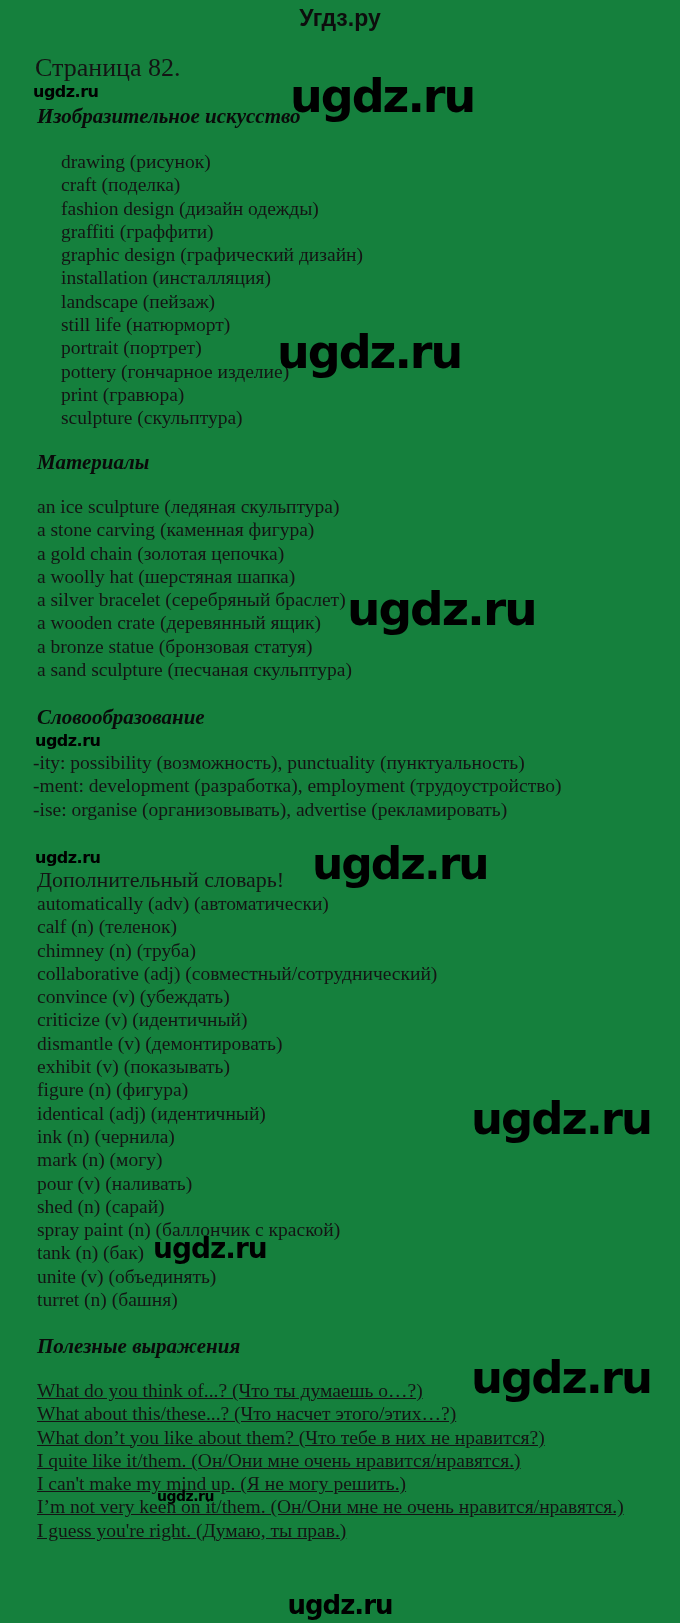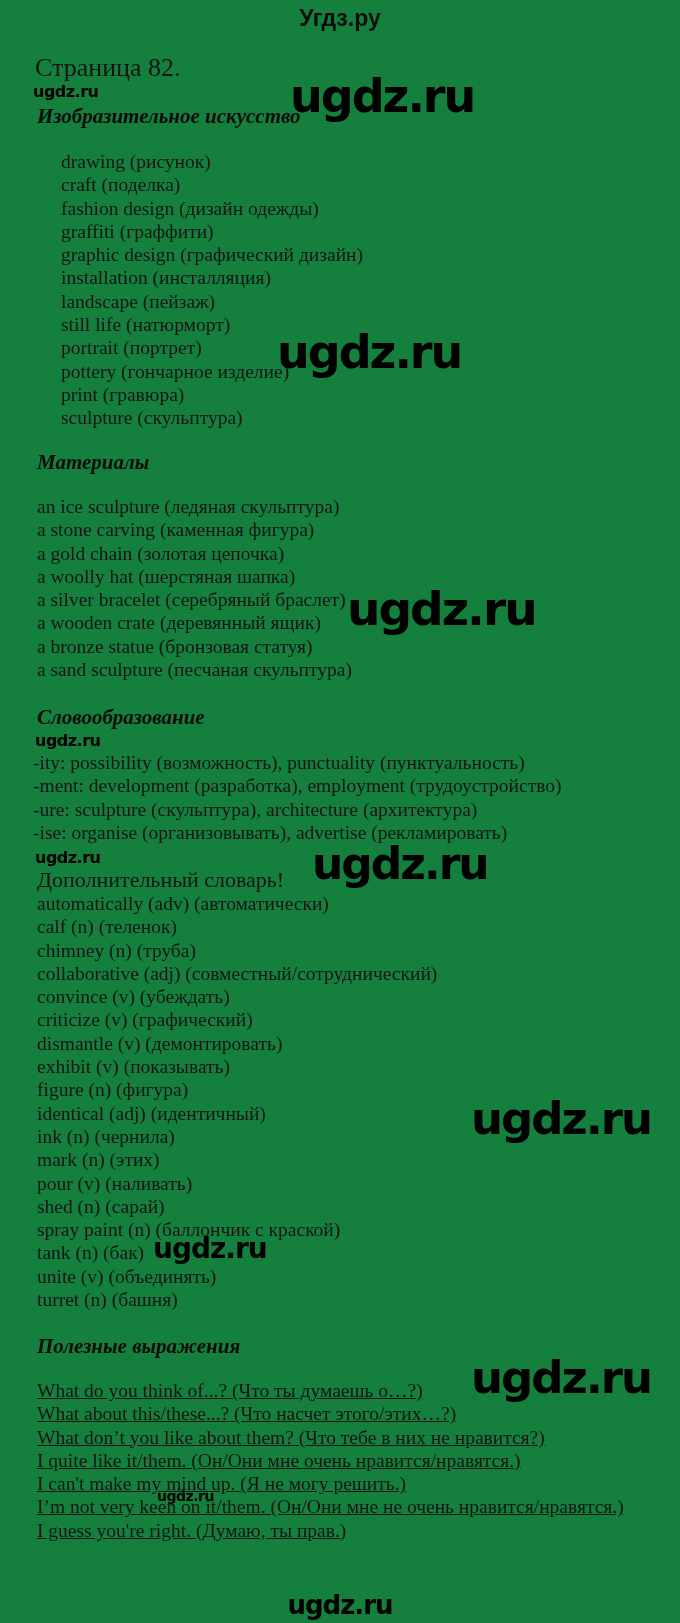--- a/index.html
+++ b/index.html
@@ -85,42 +85,41 @@
   </div>
 
   <div class="abs wm wm-big" style="left:347px;top:585px;font-size:47px;">ugdz.ru</div>
 
   <div class="abs sec-heading" style="left:37px;top:705px;">Словообразование</div>
   <div class="abs wm wm-small" style="left:35px;top:733px;">ugdz.ru</div>
 
   <div class="abs vlist" style="left:33px;top:751px;">
     <div class="line">-ity: possibility (возможность), punctuality (пунктуальность)</div>
     <div class="line">-ment: development (разработка), employment (трудоустройство)</div>
-    <div class="line">-ure: sculpture (скульптура), architecture (архитектура)</div>
     <div class="line">-ise: organise (организовывать), advertise (рекламировать)</div>
   </div>
 
   <div class="abs wm wm-small" style="left:35px;top:850px;">ugdz.ru</div>
   <div class="abs wm wm-big" style="left:312px;top:842px;font-size:44px;">ugdz.ru</div>
 
   <div class="abs plain-line" style="left:37px;top:868px;">Дополнительный словарь!</div>
 
   <div class="abs vlist" style="left:37px;top:892px;">
     <div class="line">automatically (adv) (автоматически)</div>
     <div class="line">calf (n) (теленок)</div>
     <div class="line">chimney (n) (труба)</div>
     <div class="line">collaborative (adj) (совместный/сотруднический)</div>
     <div class="line">convince (v) (убеждать)</div>
-    <div class="line">criticize (v) (графический)</div>
+    <div class="line">criticize (v) (идентичный)</div>
     <div class="line">dismantle (v) (демонтировать)</div>
     <div class="line">exhibit (v) (показывать)</div>
     <div class="line">figure (n) (фигура)</div>
     <div class="line">identical (adj) (идентичный)</div>
     <div class="line">ink (n) (чернила)</div>
-    <div class="line">mark (n) (этих)</div>
+    <div class="line">mark (n) (могу)</div>
     <div class="line">pour (v) (наливать)</div>
     <div class="line">shed (n) (сарай)</div>
     <div class="line">spray paint (n) (баллончик с краской)</div>
     <div class="line">tank (n) (бак)</div>
     <div class="line">unite (v) (объединять)</div>
     <div class="line">turret (n) (башня)</div>
   </div>
 
   <div class="abs wm wm-big" style="left:471px;top:1096px;">ugdz.ru</div>
   <div class="abs wm wm-med" style="left:153px;top:1235px;">ugdz.ru</div>

